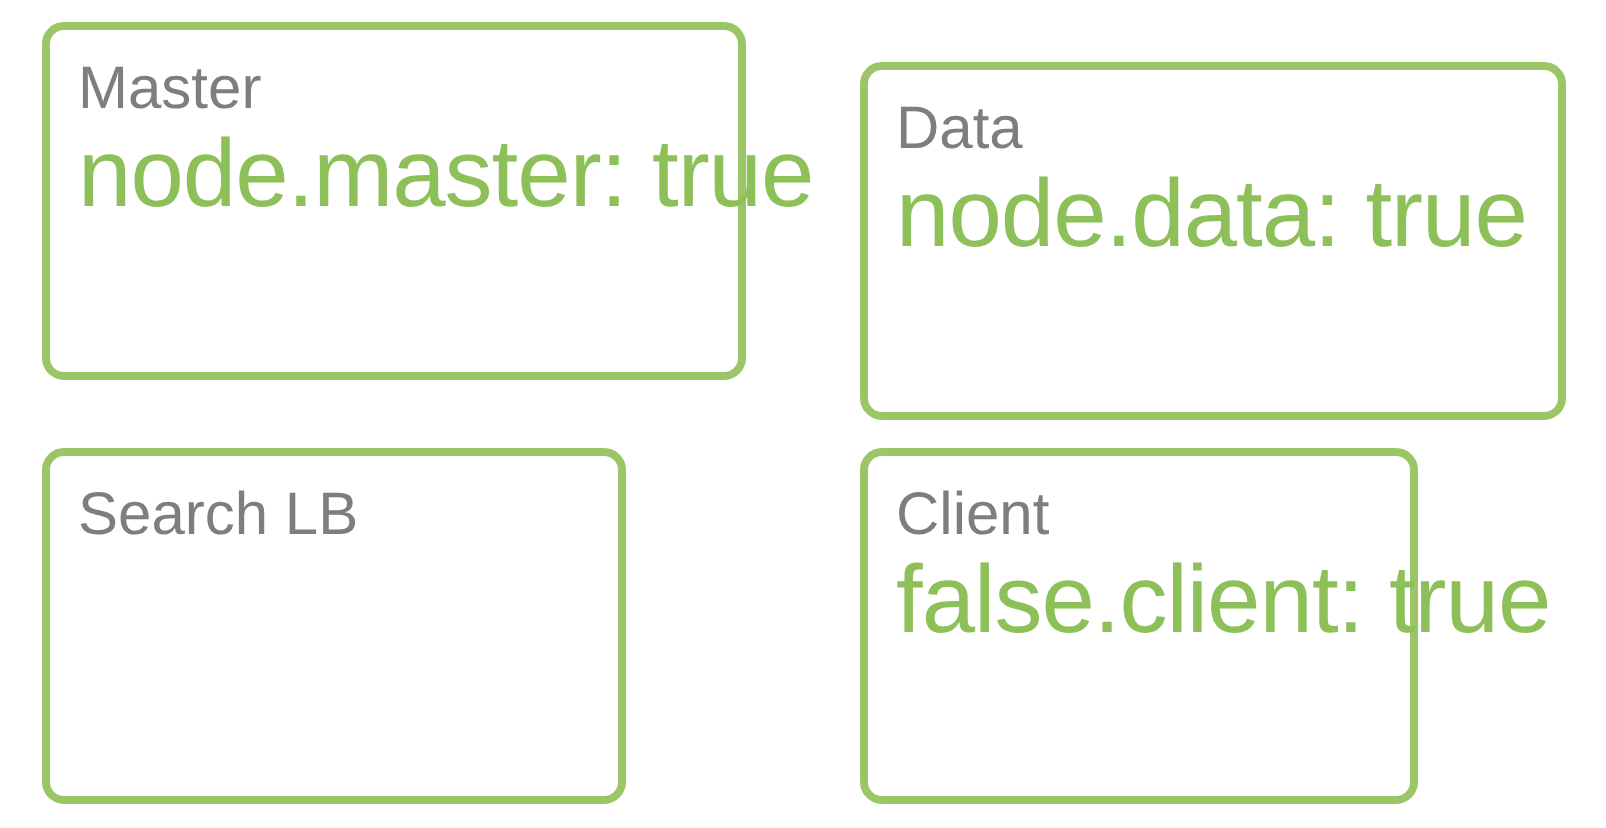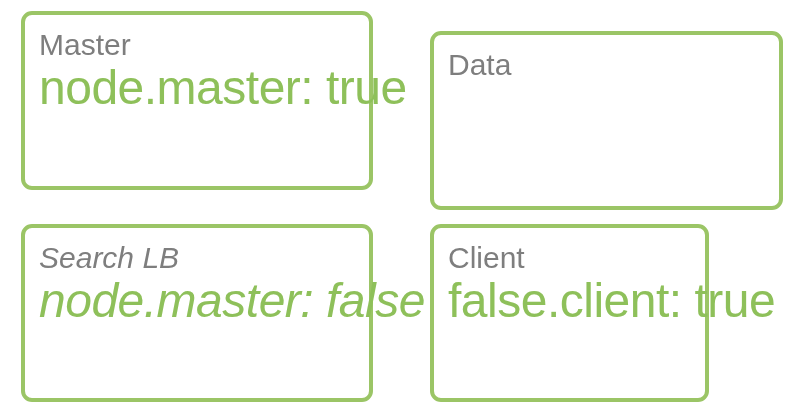--- a/index.html
+++ b/index.html
@@ -18,21 +18,21 @@
   .node-card {
     position: absolute;
     box-sizing: border-box;
     border: 4px solid var(--box-border, #9bc566);
     border-radius: 11px;
     background: #ffffff;
     padding: 9px 14px;
   }
   .card-0 { left: 21px;  top: 11px;  width: 352px; height: 179px; }
   .card-1 { left: 430px; top: 11px;  width: 353px; height: 179px; margin-top: 20px; }
-  .card-2 { left: 21px;  top: 224px; width: 352px; height: 178px; font-style: italic; }
+  .card-2 { left: 21px;  top: 224px; width: 292px; height: 178px; }
   .card-3 { left: 430px; top: 224px; width: 279px; height: 178px; }
   .node-title {
     font-size: 30px;
     line-height: 42px;
     color: var(--title-text, #7e7e7e);
     letter-spacing: 0px;
     white-space: nowrap;
   }
   .node-config {
     font-size: 48px;
@@ -47,25 +47,25 @@
 
 <div class="canvas">
 
   <div class="node-card card-0">
     <div class="node-title">Master</div>
     <div class="node-config">node.master: true</div>
   </div>
 
   <div class="node-card card-1">
     <div class="node-title">Data</div>
+    <div class="node-config">node.data: true</div>
   </div>
 
   <div class="node-card card-2">
     <div class="node-title">Search LB</div>
-    <div class="node-config">node.master: false</div>
   </div>
 
   <div class="node-card card-3">
     <div class="node-title">Client</div>
     <div class="node-config">false.client: true</div>
   </div>
 
 </div>
 
 </body></html>

